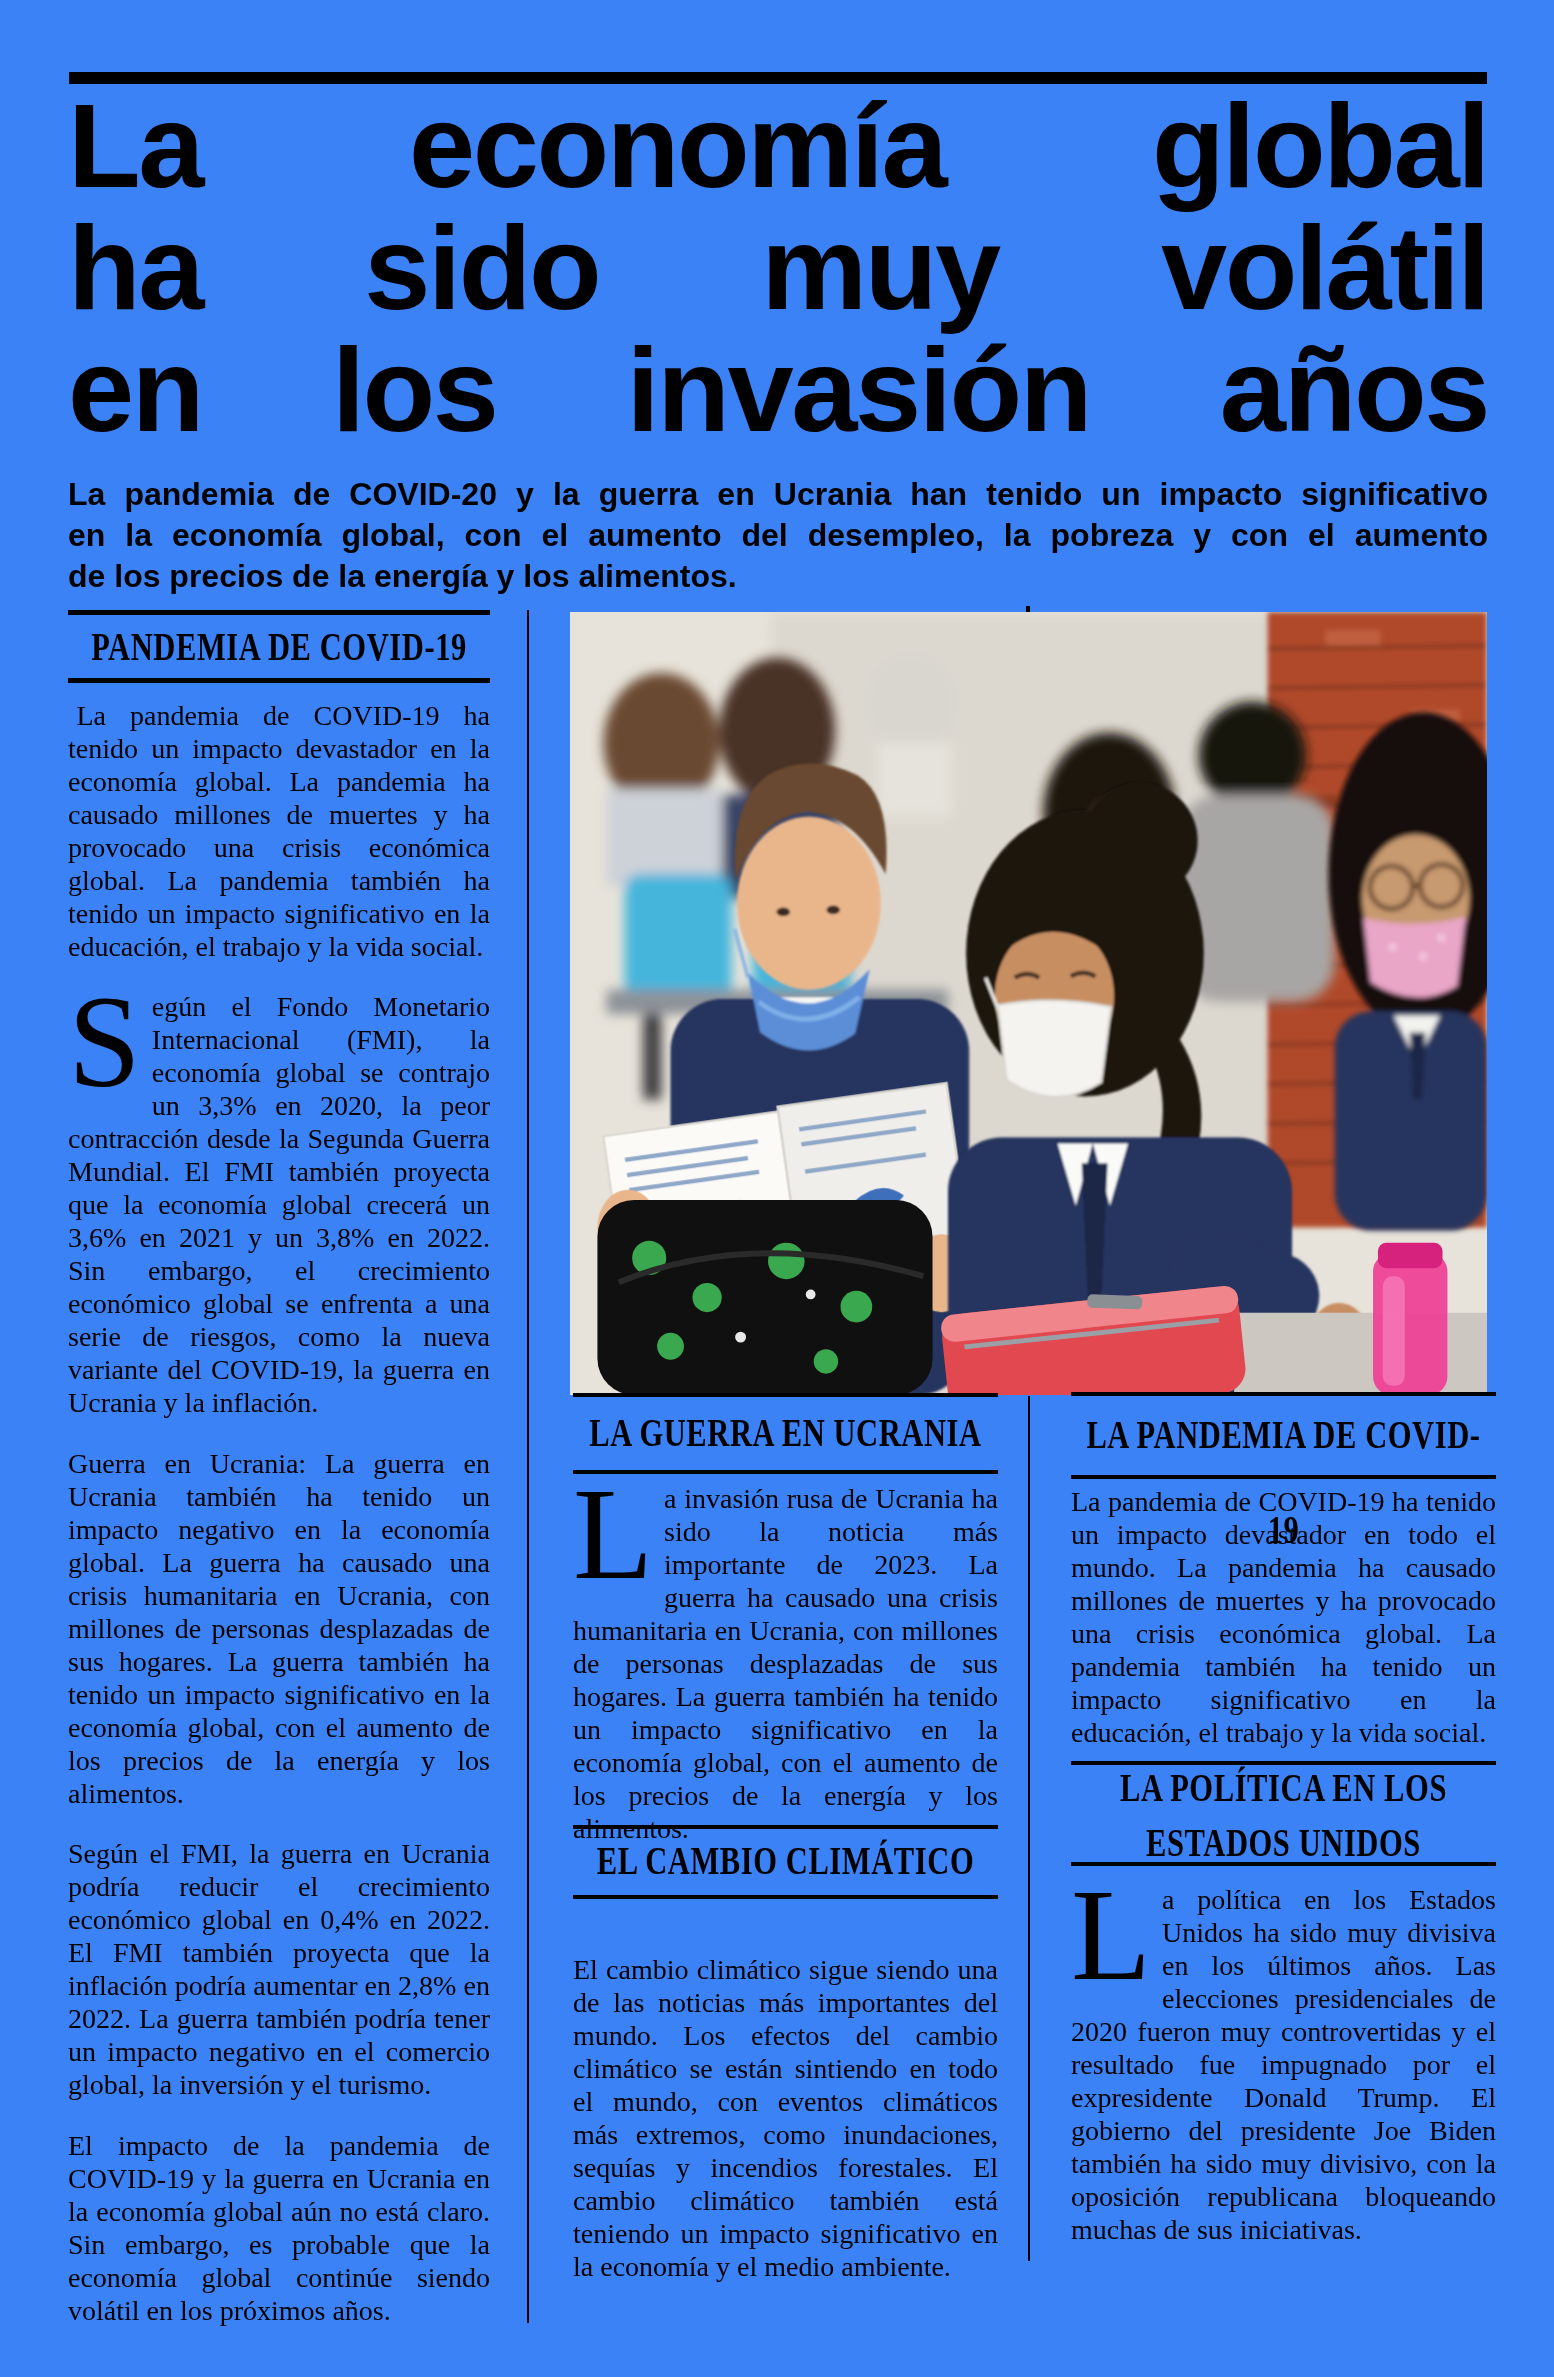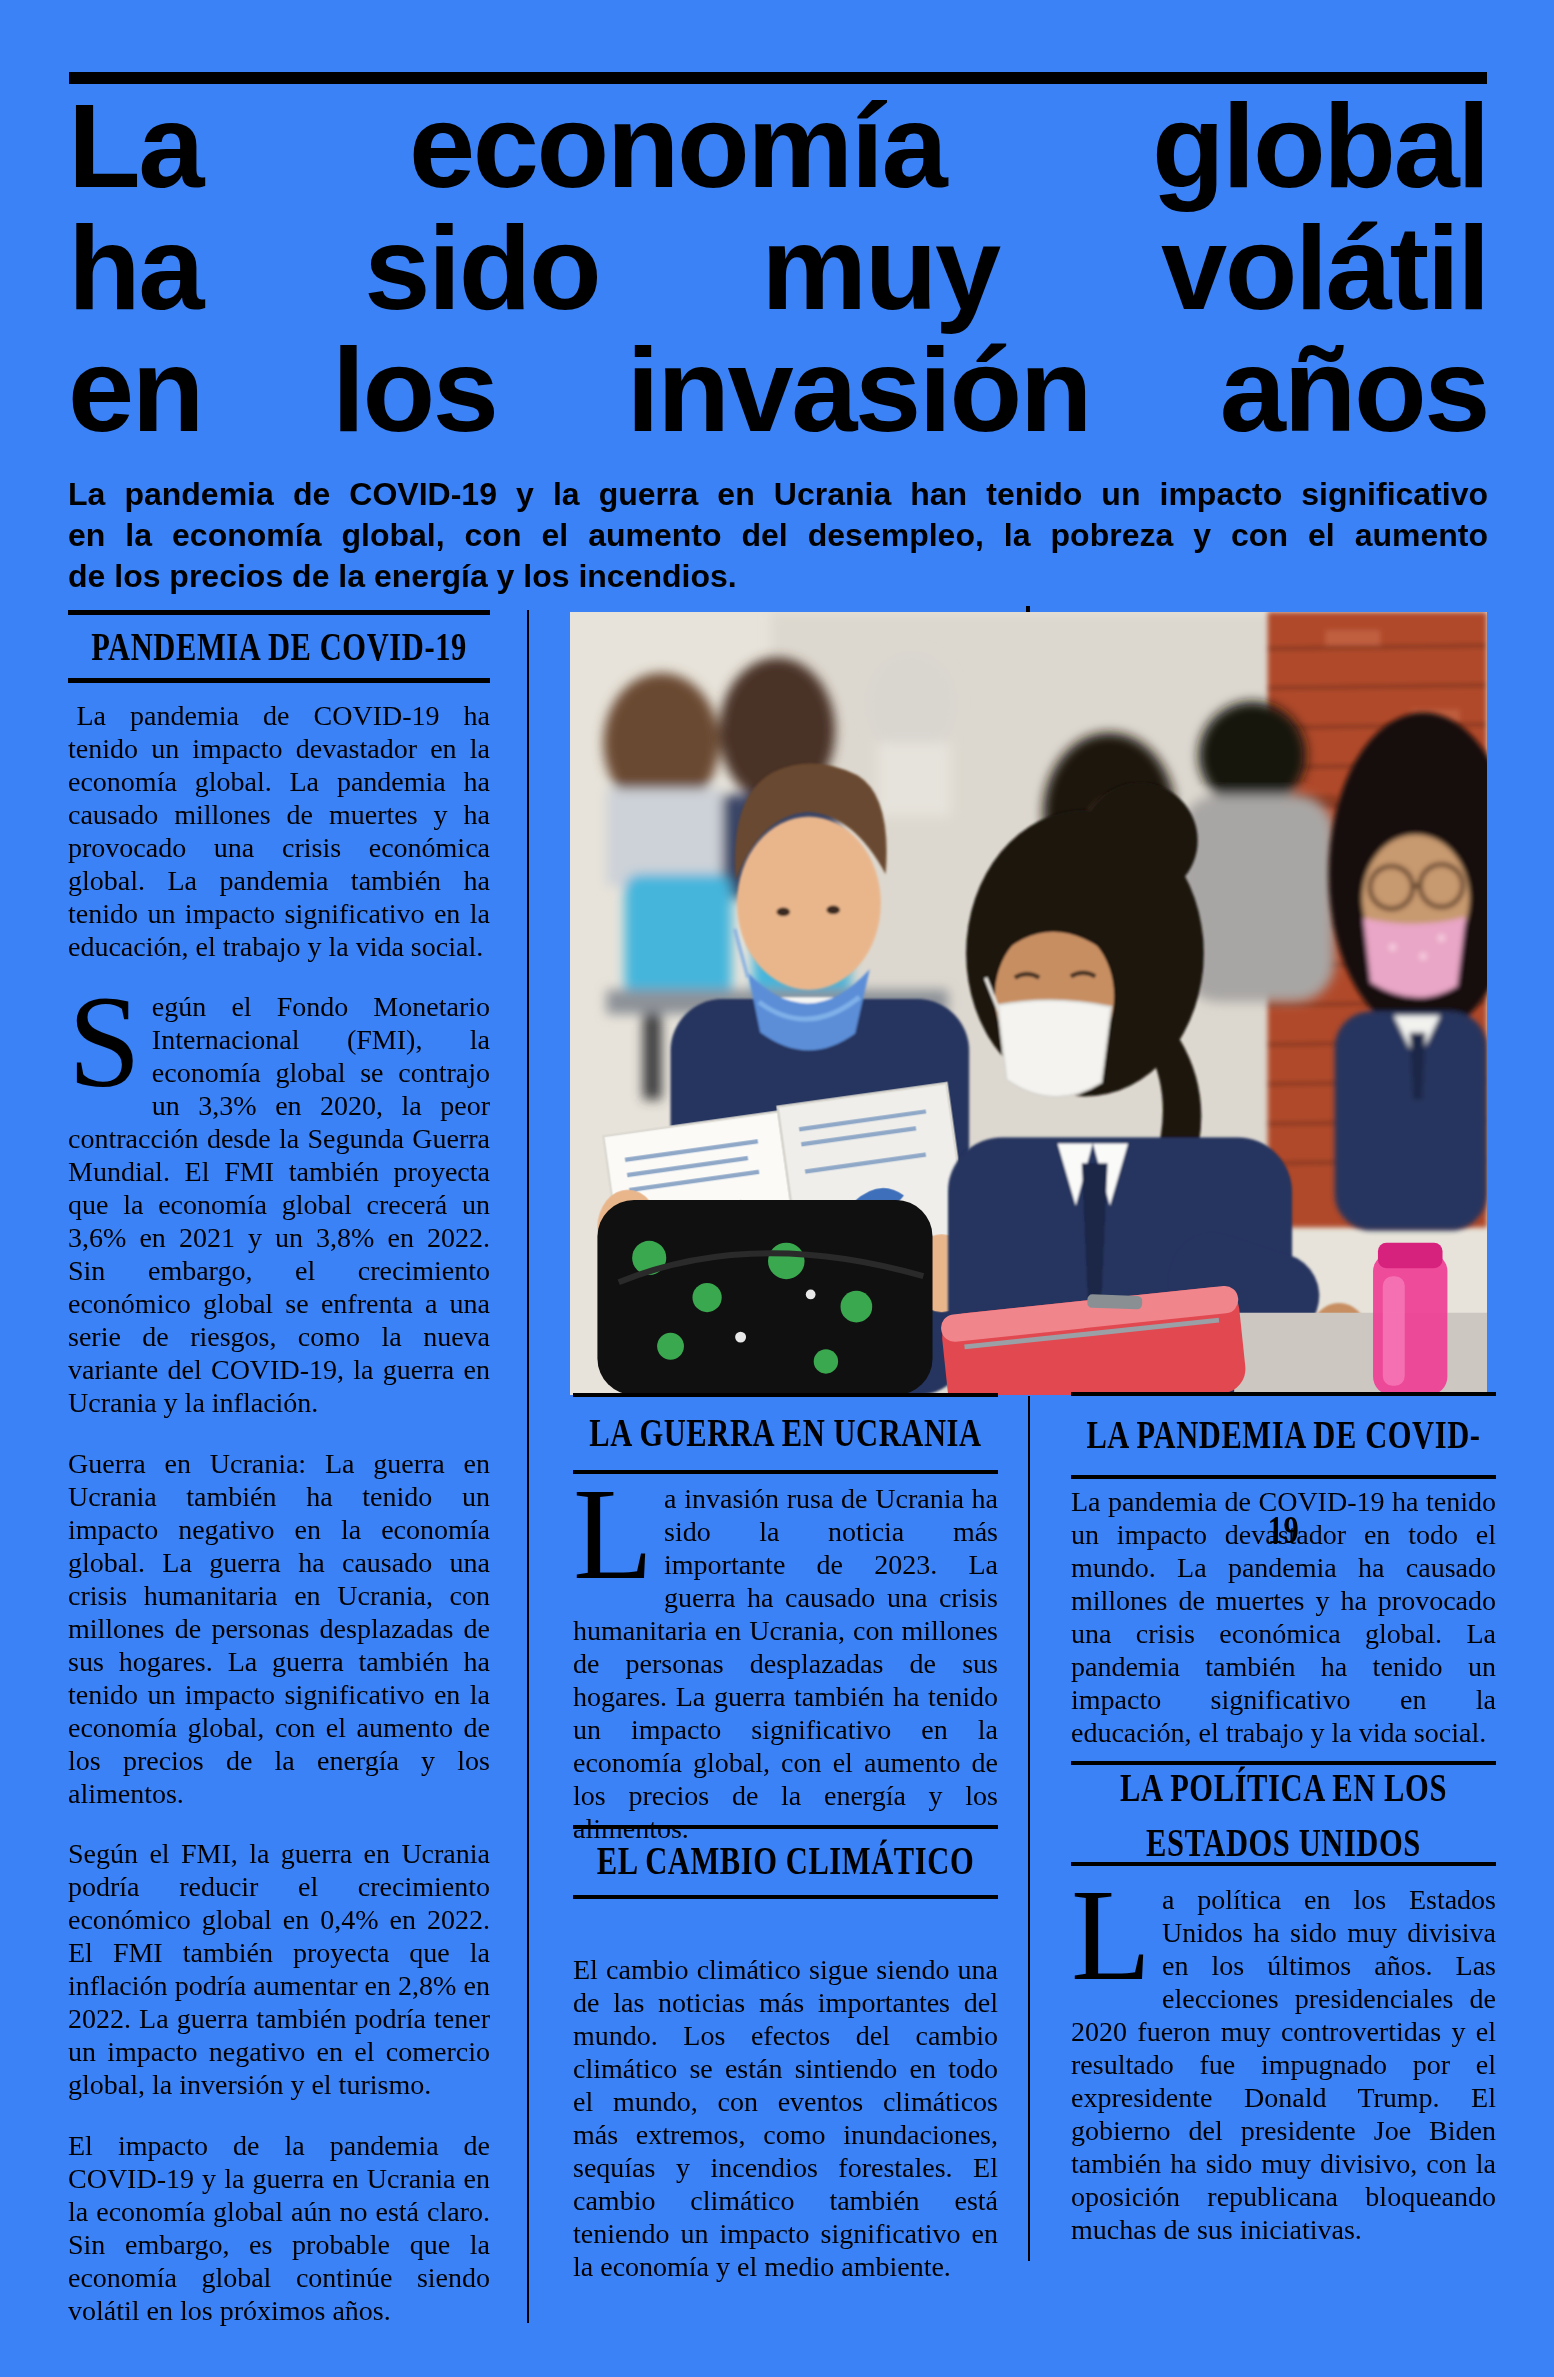--- a/index.html
+++ b/index.html
@@ -52,23 +52,23 @@
 
   <div class="rule" style="left:69px; top:72px; width:1418px; height:12.2px;"></div>
 
   <div class="headline">
     <div class="hl-line">La economía global</div>
     <div class="hl-line">ha sido muy volátil</div>
     <div class="hl-line">en los invasión años</div>
   </div>
 
   <div class="subheadline">
-    <div class="sub-just">La pandemia de COVID-19 y la guerra en Ucrania han tenido un impacto significativo</div>
+    <div class="sub-just">La pandemia de COVID-20 y la guerra en Ucrania han tenido un impacto significativo</div>
     <div class="sub-just">en la economía global, con el aumento del desempleo, la pobreza y con el aumento</div>
-    <div>de los precios de la energía y los incendios.</div>
+    <div>de los precios de la energía y los alimentos.</div>
   </div>
 
   <div class="rule" style="left:68px; top:610px; width:422px; height:4.9px;"></div>
   <div class="sec-header" style="left:68px; top:618px; width:422px; line-height:59px; height:59px;">PANDEMIA DE COVID-19</div>
   <div class="rule" style="left:68px; top:678px; width:422px; height:4.9px;"></div>
 
   <div class="body-col" style="left:68px; top:699px; width:422px;">
     <p class="indent1">La pandemia de COVID-19 ha tenido un impacto devastador en la economía global. La pandemia ha causado millones de muertes y ha provocado una crisis económica global. La pandemia también ha tenido un impacto significativo en la educación, el trabajo y la vida social.</p>
     <p>
       <span class="dropcap">S</span><span>egún el Fondo Monetario Internacional (FMI), la economía global se contrajo un 3,3% en 2020, la peor contracción desde la Segunda Guerra Mundial. El FMI también proyecta que la economía global crecerá un 3,6% en 2021 y un 3,8% en 2022. Sin embargo, el crecimiento económico global se enfrenta a una serie de riesgos, como la nueva variante del COVID-19, la guerra en Ucrania y la inflación.</span>

